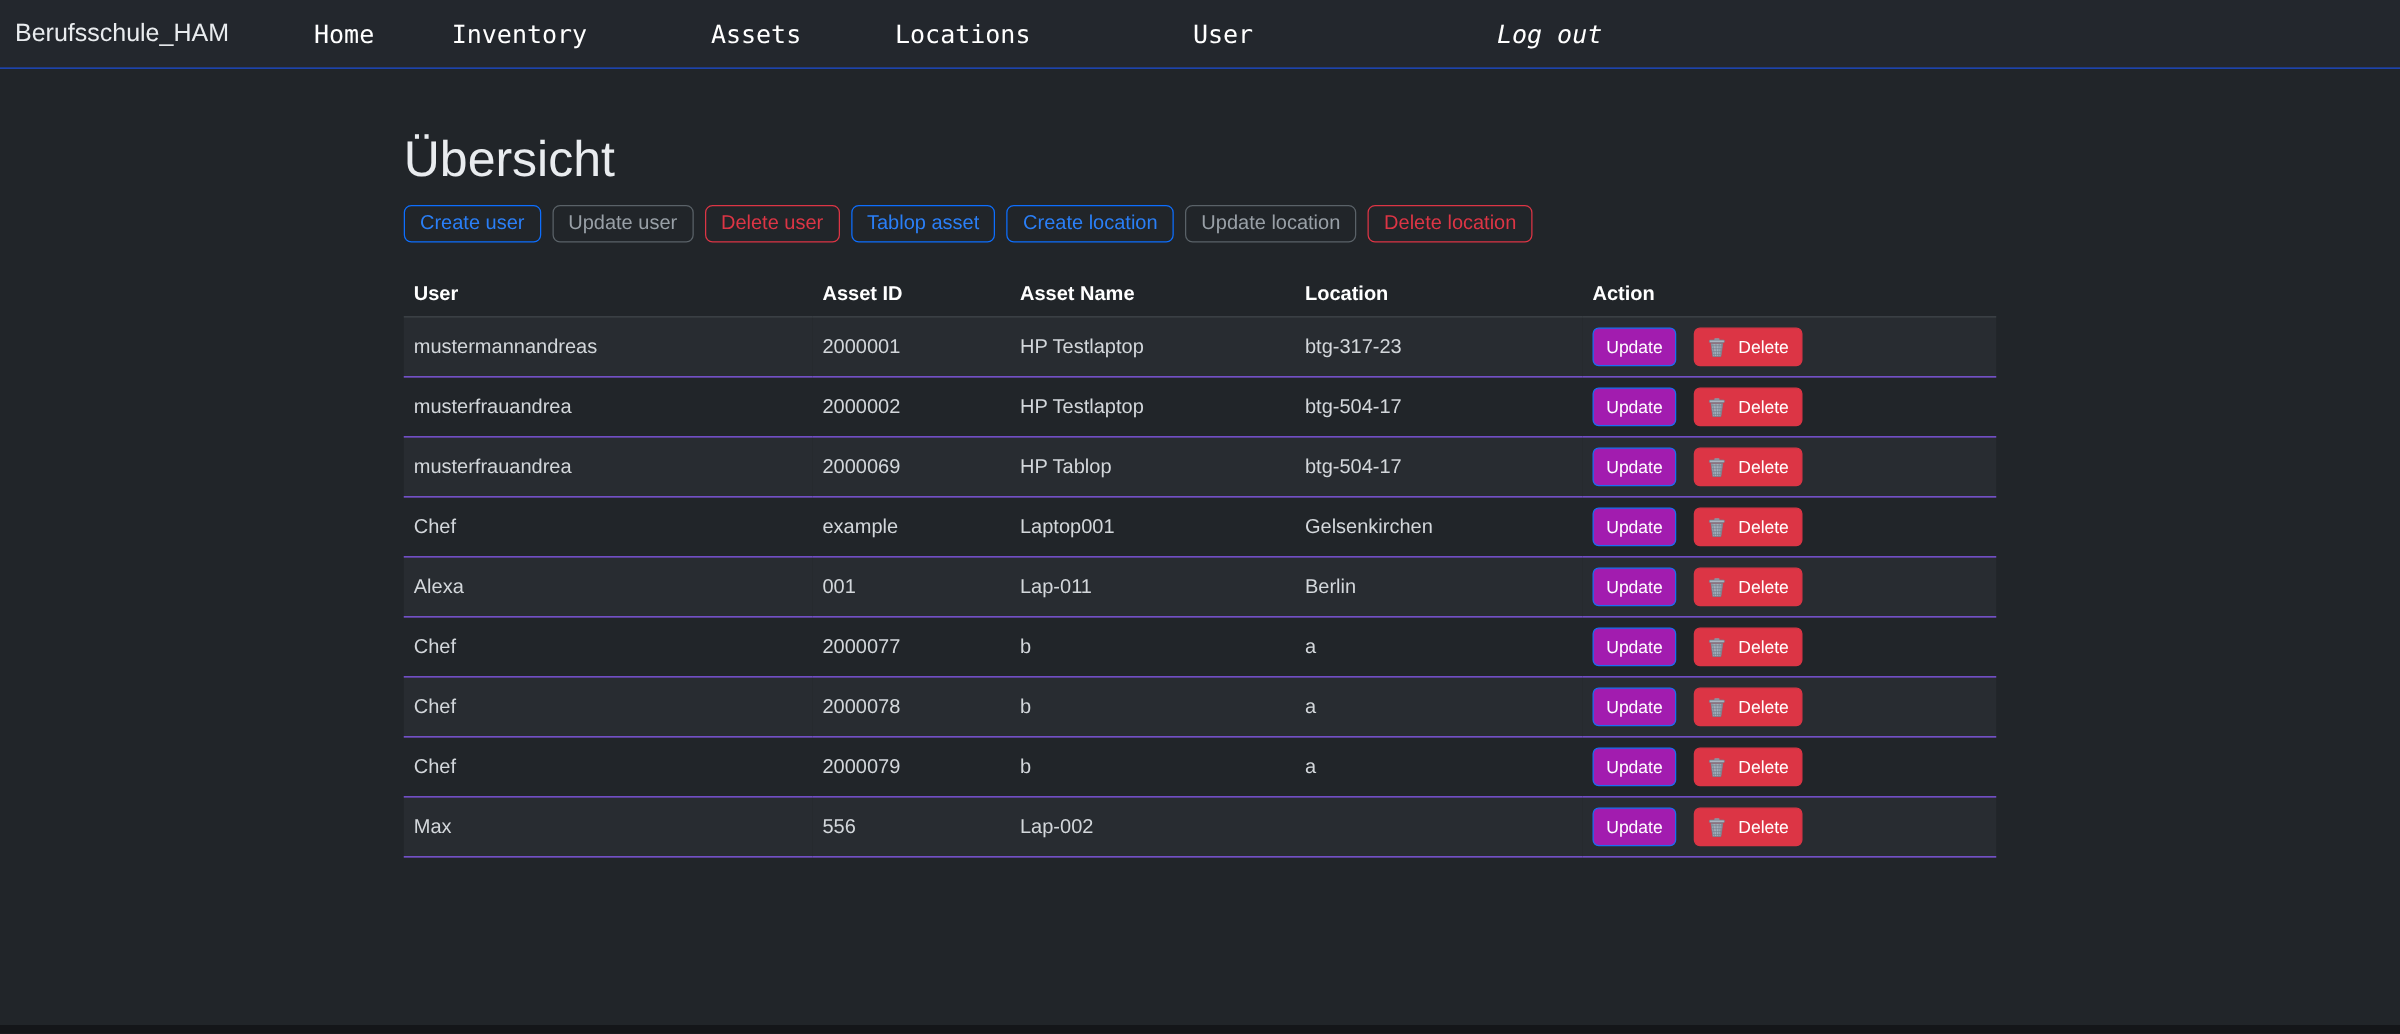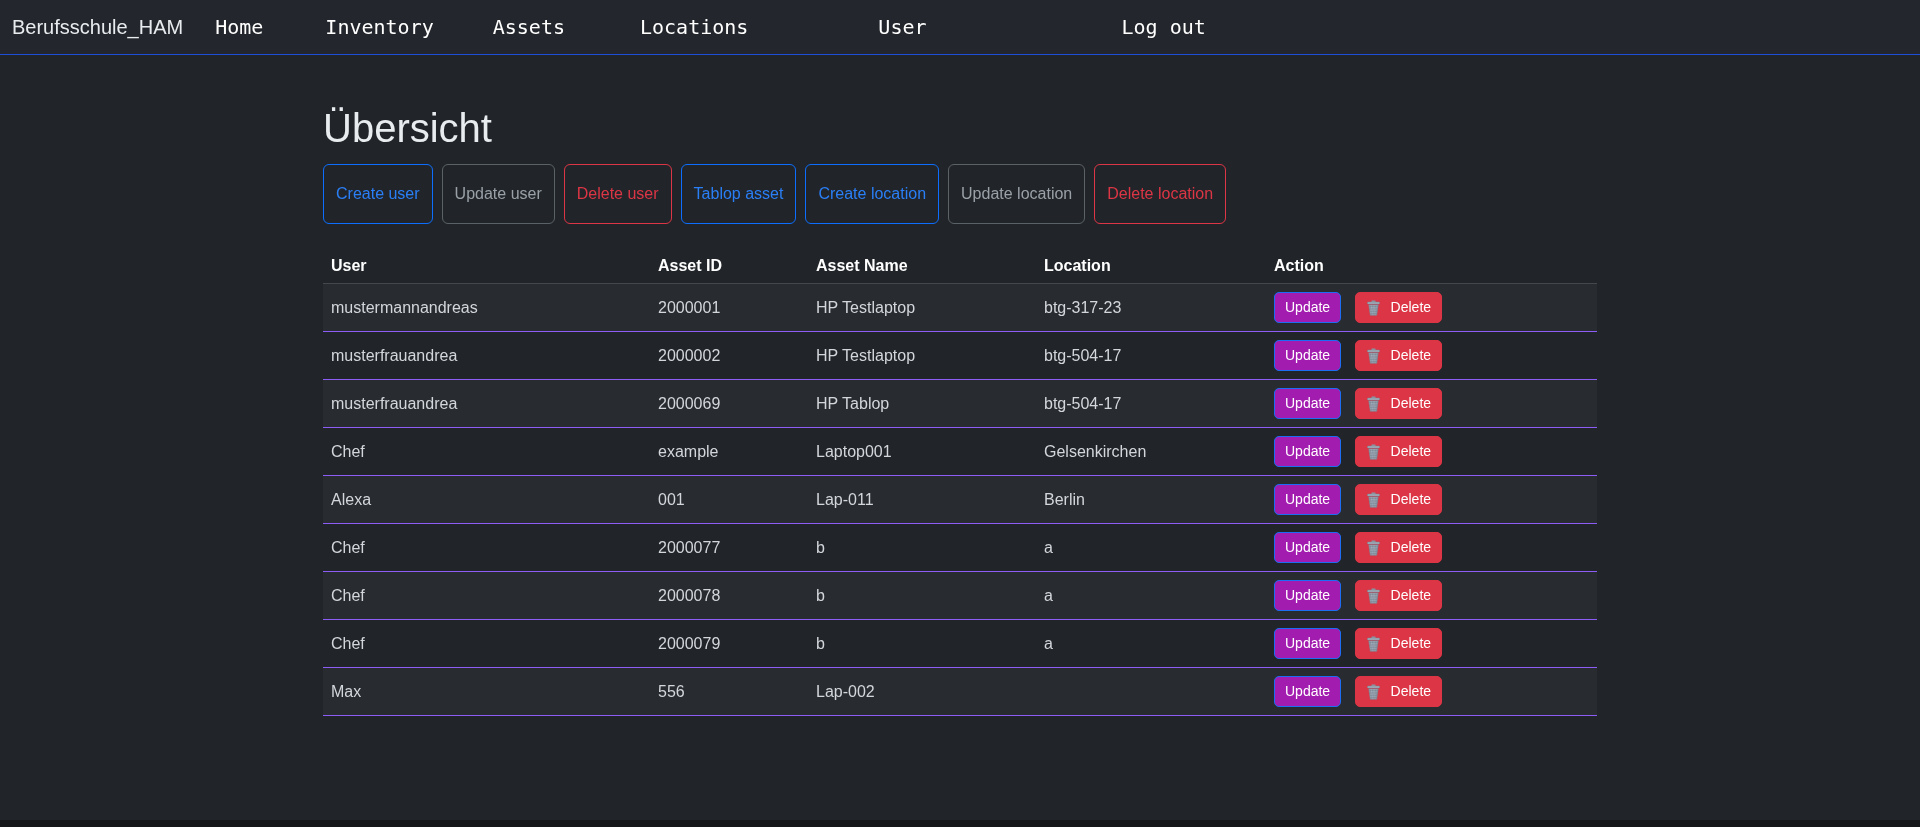--- a/index.html
+++ b/index.html
@@ -20,39 +20,39 @@
   .brand {
     font-size: 20px; color: #e9ecef; cursor: pointer; text-decoration: none;
     white-space: nowrap;
   }
   .nav { display: flex; align-items: center; }
   .nav-item {
     font-family: "DejaVu Sans Mono", monospace;
     font-size: 20px; color: #ffffff; text-decoration: none; cursor: pointer;
     white-space: nowrap;
   }
-  .nav-item:nth-child(1) { margin-left: 32px; }
+  .nav-item:nth-child(1) { margin-left: 68px; }
   .nav-item:nth-child(2) { margin-left: 62px; }
-  .nav-item:nth-child(3) { margin-left: 59px; }
+  .nav-item:nth-child(3) { margin-left: 99px; }
   .nav-item:nth-child(4) { margin-left: 75px; }
   .nav-item:nth-child(5) { margin-left: 130px; }
-  .nav-item:nth-child(6) { margin-left: 195px; }
+  .nav-item:nth-child(6) { margin-left: 195px; font-style: italic; }
 
   
   main { width: 1274px; margin: 0 auto; padding-top: 49px; }
   h1.page-title {
     font-size: 40px; line-height: 1.2; font-weight: 400;
     color: #e9ecef; margin: 0 0 12px 0;
   }
 
   
   .toolbar { display: flex; gap: 9px; }
   .btn {
     font-family: inherit; font-size: 16px; line-height: 24px;
-    padding: 17px 12px; border-radius: 6px; background: transparent;
+    padding: 2px 12px; border-radius: 6px; background: transparent;
     cursor: pointer; white-space: nowrap;
   }
   .btn.variant-primary   { color: #2a7ff7; border: 1px solid #0d6efd; }
   .btn.variant-secondary { color: #99a0a7; border: 1px solid #5a6268; }
   .btn.variant-danger    { color: #dc3545; border: 1px solid #dc3545; }
 
   
   table.data-table {
     width: 100%; margin-top: 25px; border-collapse: collapse;
   }

